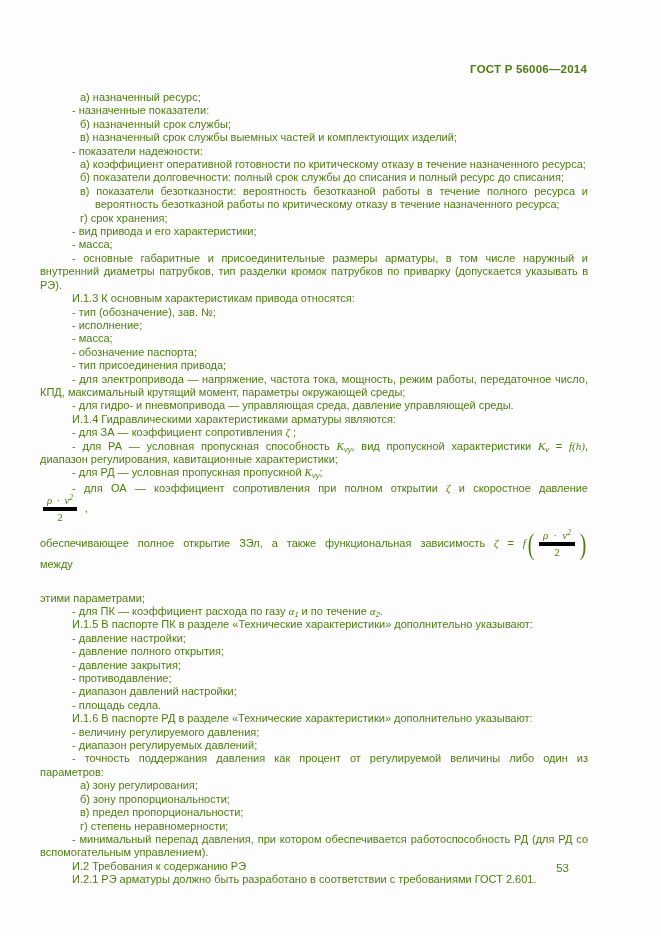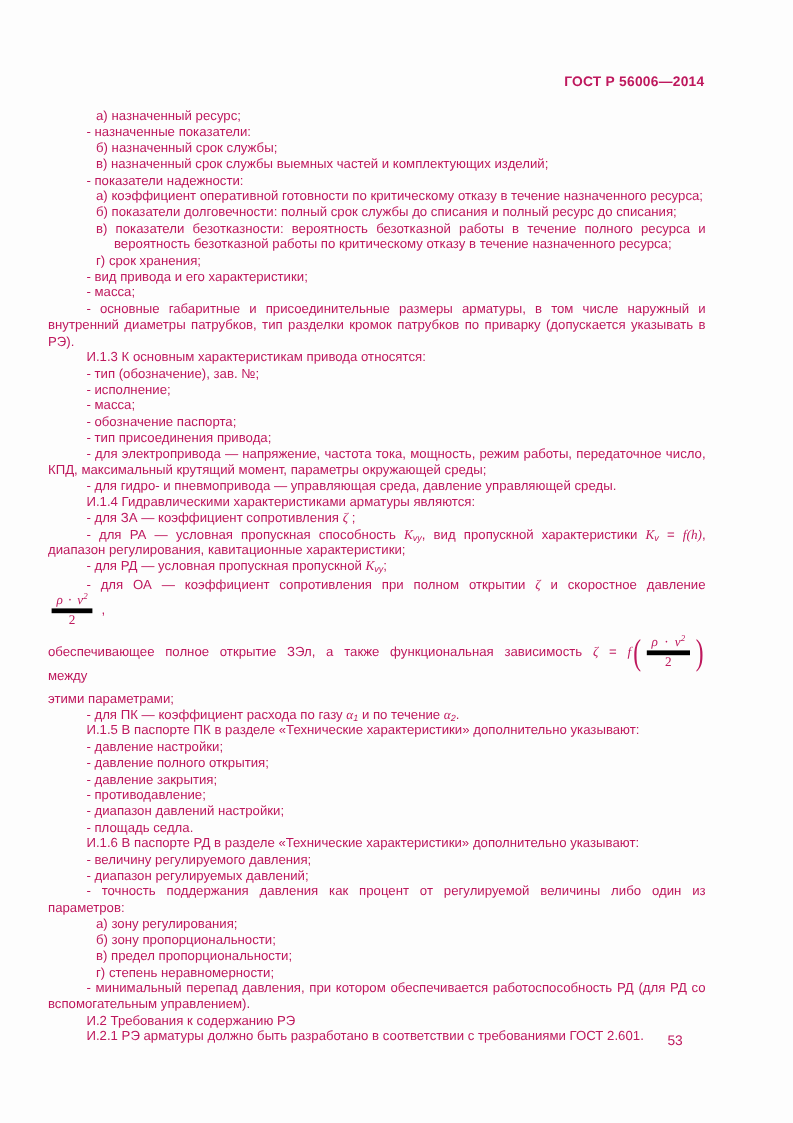--- a/index.html
+++ b/index.html
@@ -1,34 +1,34 @@
 <!DOCTYPE html>
 <html><head>
 <meta charset="utf-8">
 <style>
   html,body { margin:0; padding:0; background:#ffffff; }
   .page {
     position:relative; width:661px; height:936px; margin:0 auto;
     background:#fdfdfd; overflow:hidden;
-    font-family:"Liberation Sans", sans-serif; color:#be185d;
+    font-family:"Liberation Sans", sans-serif; color:#4d7c0f;
   }
   .header {
     position:absolute; top:63px; right:74px;
     font-size:11.5px; font-weight:bold; letter-spacing:0.2px;
   }
   .content {
     position:absolute; left:40px; top:91px; width:548px;
     font-size:11px; line-height:13.4px;
   }
   .p { margin:0; padding:0; text-align:justify; }
   .d { text-indent:32px; }           
   .s { margin-left:55px; text-indent:-15px; } 
   .cont { text-indent:0; }
   .f1 { text-indent:32px; margin-top:2px; margin-bottom:2px; word-spacing:1.5px; }
-  .f2 { margin-top:7px; margin-bottom:5px; word-spacing:2.5px; }
+  .f2 { margin-top:7px; margin-bottom:20px; word-spacing:2.5px; }
   .mvar { font-family:"Liberation Serif", serif; font-style:italic; }
   sub.msub { font-family:Liberation Sans, sans-serif; font-style:italic; font-size:7.5px; vertical-align:-2px; line-height:0; }
   sup.msup { font-family:"Liberation Serif", serif; font-style:italic; font-size:7.5px; vertical-align:4px; line-height:0; }
   .frac {
     display:inline-flex; flex-direction:column; align-items:center;
     vertical-align:middle; line-height:11px; margin:0 3px; text-indent:0;
     font-family:"Liberation Serif", serif;
   }
   .frac .num { border-bottom:4px solid #000000; padding:0 4px 1px 4px; }
   .frac .den { padding-top:1px; }

